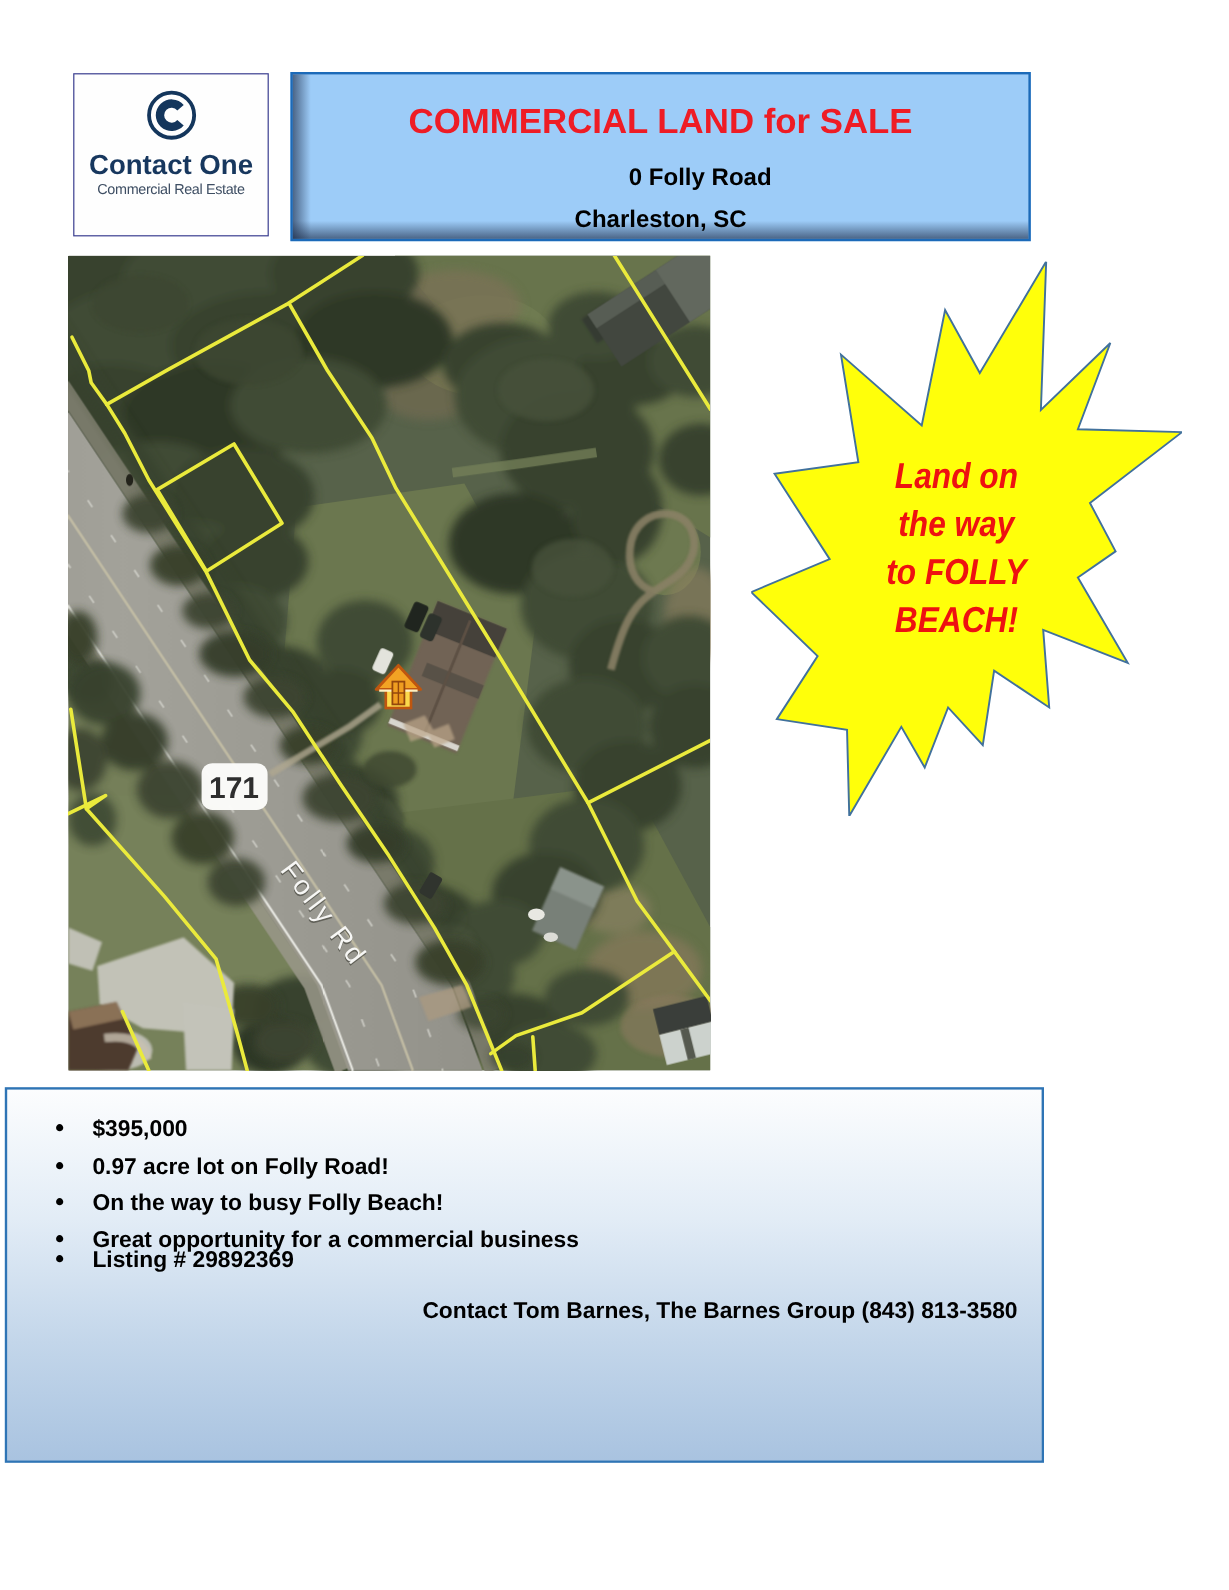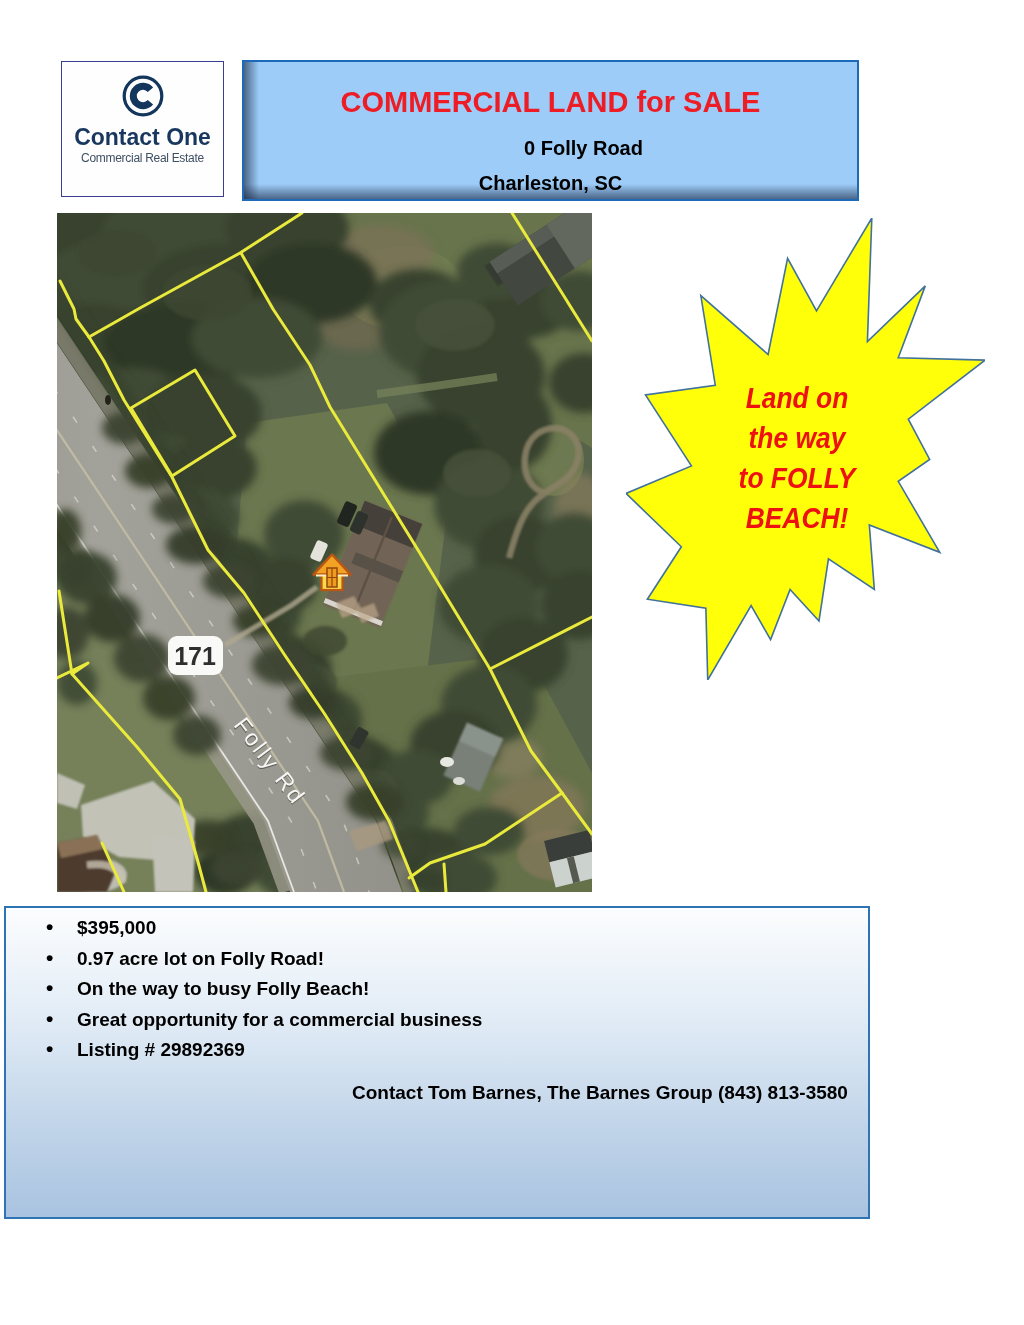--- a/index.html
+++ b/index.html
@@ -13,21 +13,21 @@
   #hdr{left:242px;top:60px;width:617px;height:141px;background:#9dccf8;border:2px solid #1c6ab8;box-sizing:border-box;}
   #hdr .sh{position:absolute;left:0;top:0;width:100%;height:100%;
      background:linear-gradient(90deg,rgba(24,38,66,0.62) 0%,rgba(24,38,66,0) 15px),
                 linear-gradient(0deg,rgba(24,38,66,0.62) 0%,rgba(24,38,66,0) 15px);}
   #hdr .t1{position:absolute;left:0;top:24px;width:100%;text-align:center;color:#ee1c25;font-weight:bold;font-size:29px;}
   #hdr .t2{position:absolute;left:0;top:75px;width:100%;text-align:center;color:#000;font-weight:bold;font-size:20px;padding-left:33px;}
   #hdr .t3{position:absolute;left:0;top:110px;width:100%;text-align:center;color:#000;font-weight:bold;font-size:20px;}
   
   #bot{left:4px;top:906px;width:866px;height:313px;border:2px solid #2e74b5;box-sizing:border-box;
        background:linear-gradient(180deg,#fcfdfe 0%,#e2ecf6 35%,#c3d6ea 68%,#a9c3e0 100%);}
-  #bot .li{position:absolute;left:40px;font-weight:bold;font-size:19px;color:#000;}
+  #bot .li{position:absolute;left:40px;font-weight:bold;font-size:19px;color:#000;margin-top:14px;}
   #bot .bu{display:inline-block;width:31px;font-size:21px;}
   #bot .contact{position:absolute;left:346px;top:174px;font-weight:bold;font-size:19px;color:#000;}
   
   #startxt{left:626px;top:218px;width:359px;height:462px;}
   #startxt .in{position:absolute;left:51px;top:160px;width:240px;text-align:center;
      color:#ee1111;font-weight:bold;font-style:italic;font-size:30px;line-height:40px;transform:scaleX(0.88);}
 </style>
 </head>
 <body>
 
@@ -263,15 +263,15 @@
 </svg>
 <div id="startxt" class="abs">
   <div class="in">Land on<br>the way<br>to FOLLY<br>BEACH!</div>
 </div>
 
 <div id="bot" class="abs">
   <div class="li" style="top:7px;"><span class="bu">•</span>$395,000</div>
   <div class="li" style="top:38px;"><span class="bu">•</span>0.97 acre lot on Folly Road!</div>
   <div class="li" style="top:99px;"><span class="bu">•</span>Great opportunity for a commercial business</div>
   <div class="li" style="top:68px;"><span class="bu">•</span>On the way to busy Folly Beach!</div>
-  <div class="li" style="top:129px;"><span class="bu">•</span>Listing # 29892369</div>
+  <div class="li" style="top:116px;"><span class="bu">•</span>Listing # 29892369</div>
   <div class="contact">Contact Tom Barnes, The Barnes Group (843) 813-3580</div>
 </div>
 
 </body></html>

